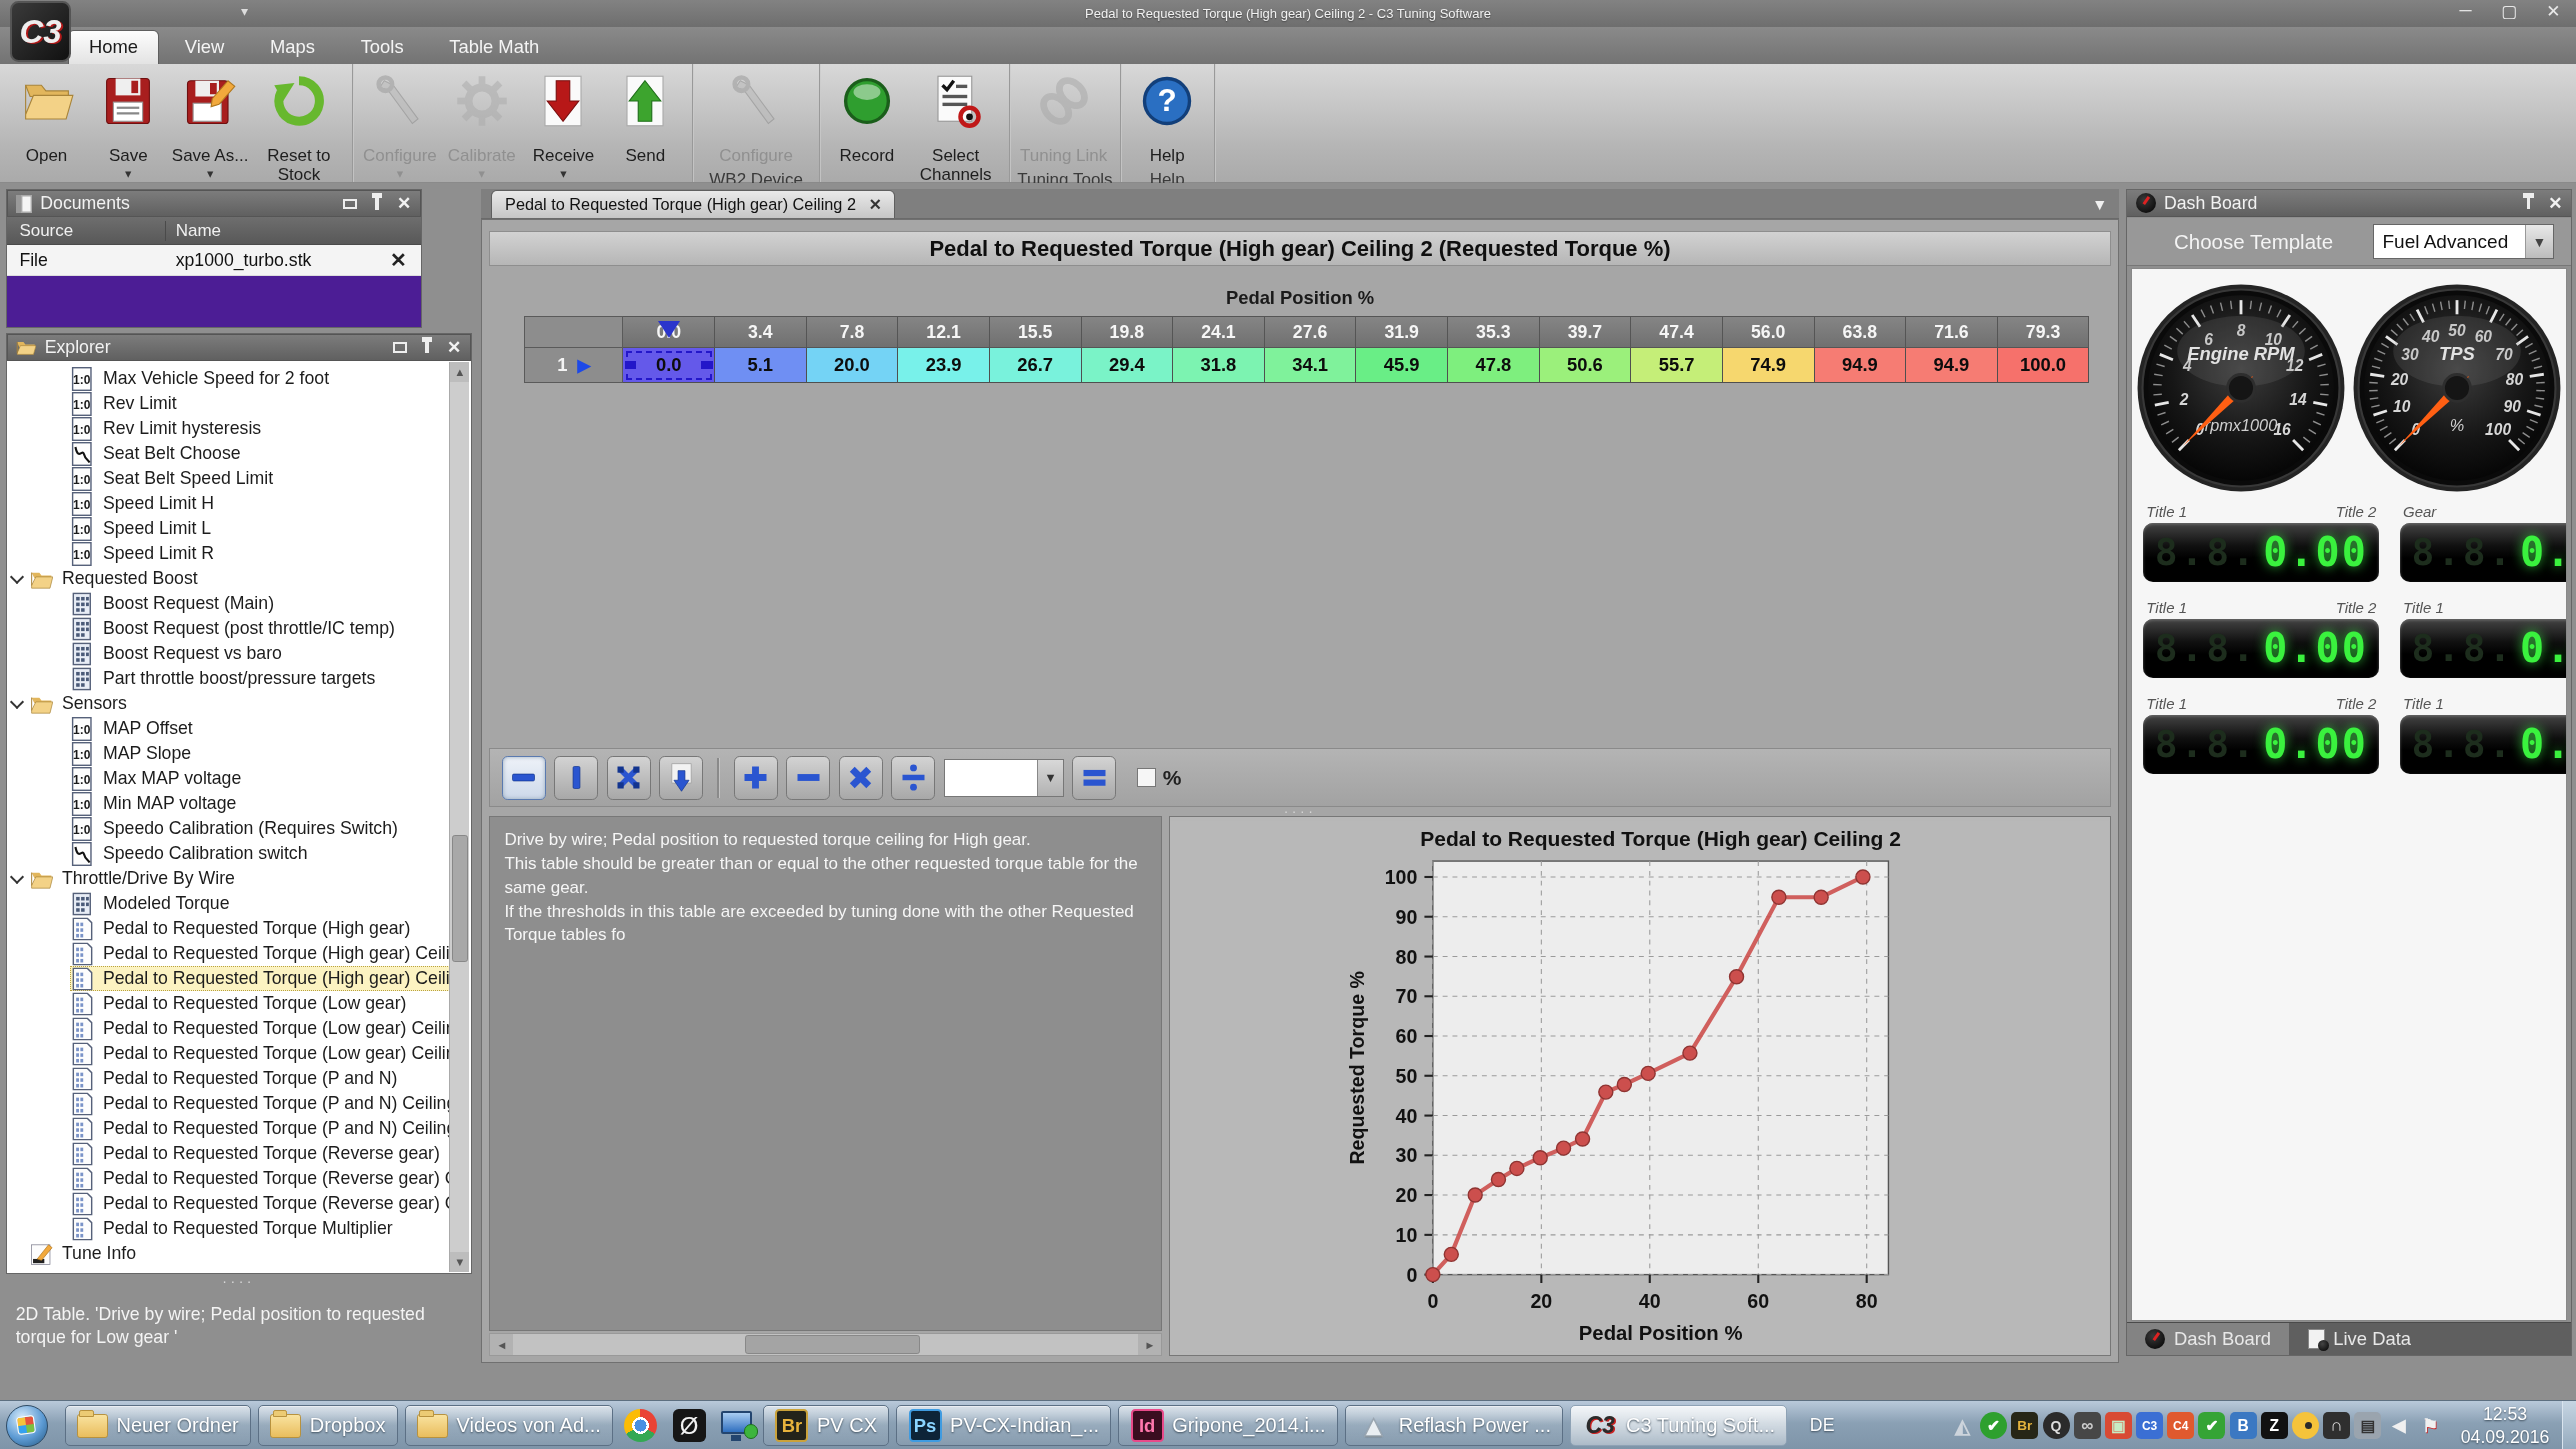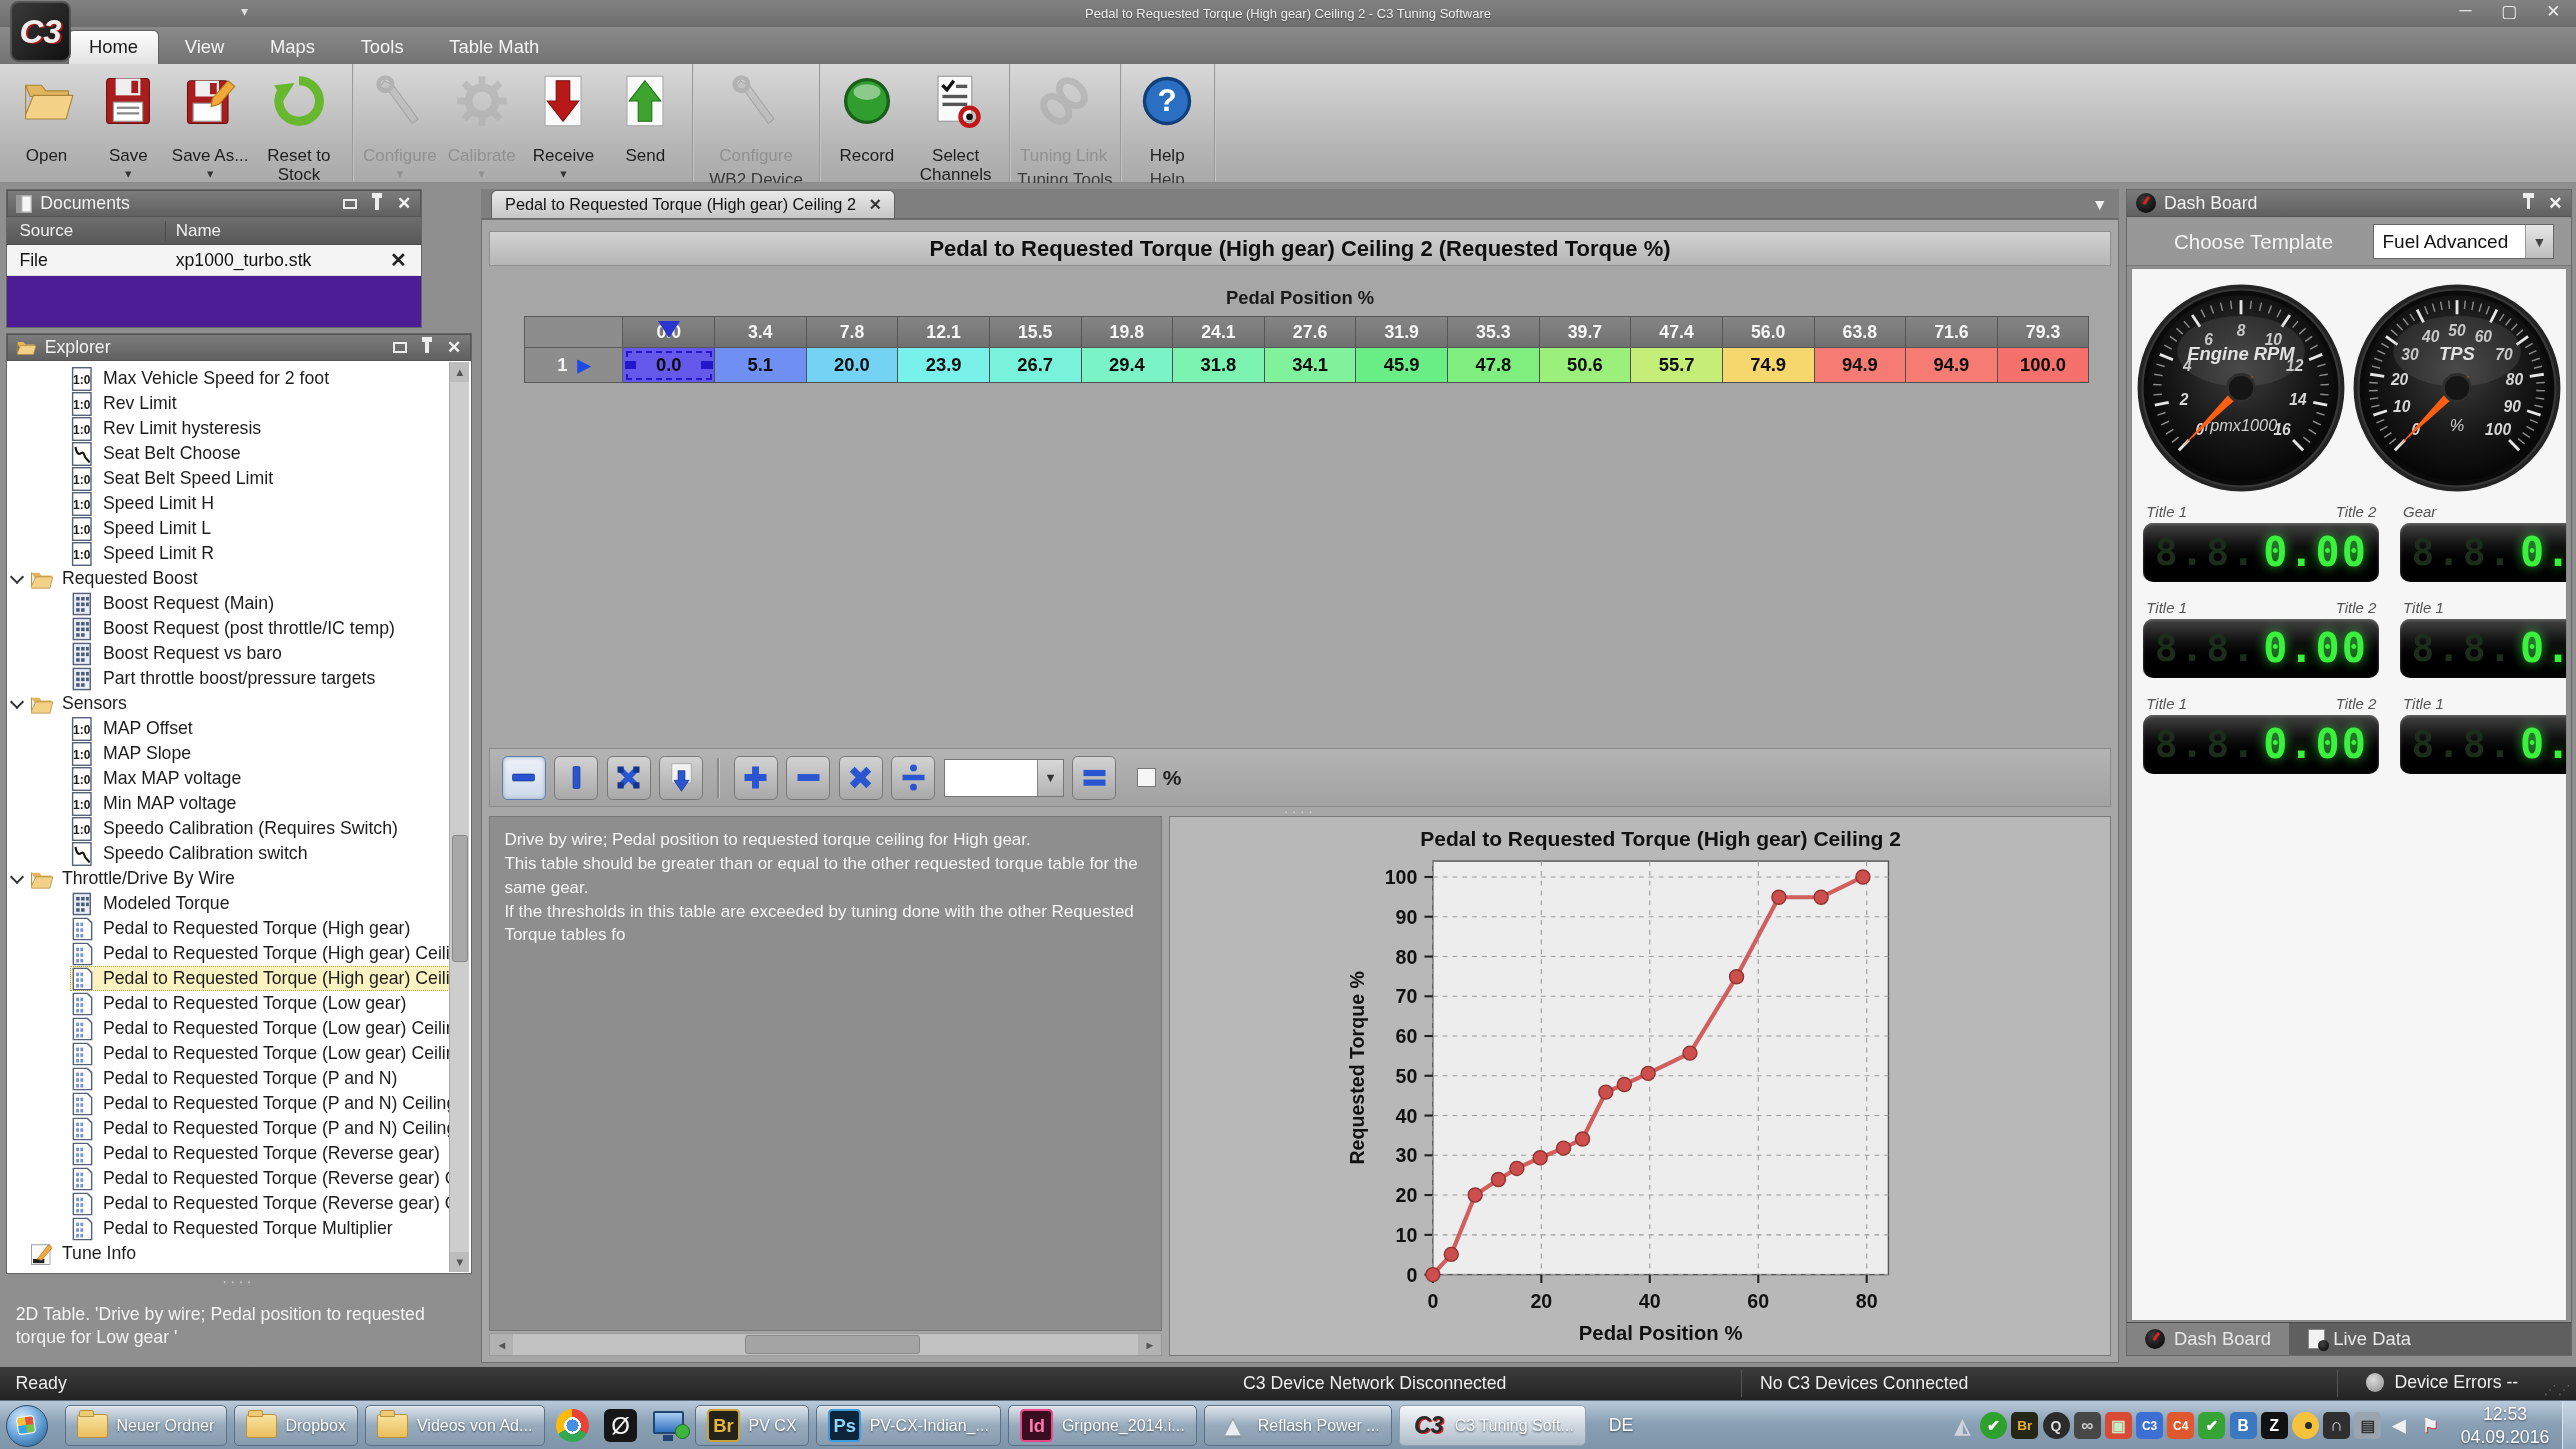--- a/index.html
+++ b/index.html
@@ -165,21 +165,21 @@
 #statusbar .grip{position:absolute;right:4.2px;bottom:2.8px;color:#666;font-size:12.7px;letter-spacing:1.4px}
 
 
 #taskbar{position:absolute;left:0;top:1400px;width:100%;height:50px;background:linear-gradient(#b9c9da,#8aa0b4 45%,#7e94a8);border-top:1.4px solid #5d6f80;display:flex;align-items:center;padding-left:5.7px}
 #start-orb{width:42px;height:42px;border-radius:50%;background:radial-gradient(circle at 38% 30%,#d9ecfb,#5d9bd4 55%,#23567f);border:1.4px solid #2e4b66;display:flex;align-items:center;justify-content:center;flex:0 0 42px}
 #start-orb .flag{width:18.4px;height:18.4px;border-radius:3.5px;background:conic-gradient(#e5533c 0 25%,#7bc043 0 50%,#36a1ef 0 75%,#f5c33b 0);transform:rotate(-8deg);border:1.4px solid #fff}
 #apps{display:flex;align-items:center;gap:7px;margin-left:17px}
 .tbtn{height:41px;display:flex;align-items:center;gap:8.5px;padding:0 11.3px;border-radius:5px;border:0.7px solid #5c7085;background:linear-gradient(rgba(255,255,255,.55),rgba(255,255,255,.12) 50%,rgba(255,255,255,.05));box-shadow:inset 0 0.7px 0 rgba(255,255,255,.6);min-width:50px}
 .tbtn.plain{background:none;border:none;box-shadow:none;min-width:0;padding:0 4.2px}
 .tbtn.active{background:linear-gradient(rgba(255,255,255,.85),rgba(255,255,255,.35));border-color:#8ea2b5}
-.albl{color:#fff;font-size:16px;text-shadow:0 0.7px 2.1px #3a4a58;white-space:nowrap}
+.albl{color:#fff;font-size:20px;text-shadow:0 0.7px 2.1px #3a4a58;white-space:nowrap}
 .albl:empty{display:none}
 .aic{display:flex;align-items:center;justify-content:center}
 .i-folder{width:31px;height:24px;background:linear-gradient(#f9e3a0,#e9bd5d);border:0.7px solid #b8923e;border-radius:2.8px;position:relative}
 .i-folder::before{content:"";position:absolute;top:-5px;left:1.4px;width:12.7px;height:5px;background:#eccb74;border:0.7px solid #b8923e;border-radius:2.1px 2.1px 0 0}
 .i-chrome{width:33px;height:33px;border-radius:50%;background:radial-gradient(circle,#4a90e2 0 26%,#fff 26% 36%,transparent 36%),conic-gradient(#ea4335 0 120deg,#34a853 120deg 240deg,#fbbc05 240deg 360deg)}
 .i-zend{width:33px;height:33px;background:#161616;border-radius:5.7px;color:#f2f2f2;font-size:24px;display:flex;align-items:center;justify-content:center}
 .i-zend::before{content:"Ø"}
 .i-pc{width:31px;height:23px;background:linear-gradient(#a9cdf2,#2f6fbf);border:2.1px solid #23456f;border-radius:2.1px;position:relative;margin-bottom:5.7px}
 .i-pc::after{content:"";position:absolute;bottom:-9.2px;left:8.5px;width:10px;height:6.4px;background:#23456f}
 .i-pc::before{content:"";position:absolute;right:-8.5px;bottom:-7px;width:12.7px;height:12.7px;border-radius:50%;background:#3db53d;border:1.4px solid #1e6e1e}
@@ -1627,32 +1627,20 @@
           <span>Dash Board</span>
         </div>
         <div class="dtab">
           <span class="lico"></span>
           <span>Live Data</span>
         </div>
       </div>
     </div>
   </div>
 
-  <div id="statusbar">
-    <span class="sb-ready">Ready</span>
-    <span class="sb-net">C3 Device Network Disconnected</span>
-    <span class="sep1"></span>
-    <span class="sb-dev">No C3 Devices Connected</span>
-    <span class="sep2"></span>
-    <span class="sb-right">
-      <span class="orb"></span>
-      <span>Device Errors --</span>
-    </span>
-    <span class="grip">⋰⋰</span>
-  </div>
 
   <div id="taskbar">
     <div id="start-orb">
         <span class="flag"></span>
       </div>
     <div id="apps">
 
         <div class="tbtn">
           <span class="aic i-folder"></span>
           <span class="albl">Neuer Ordner</span>

